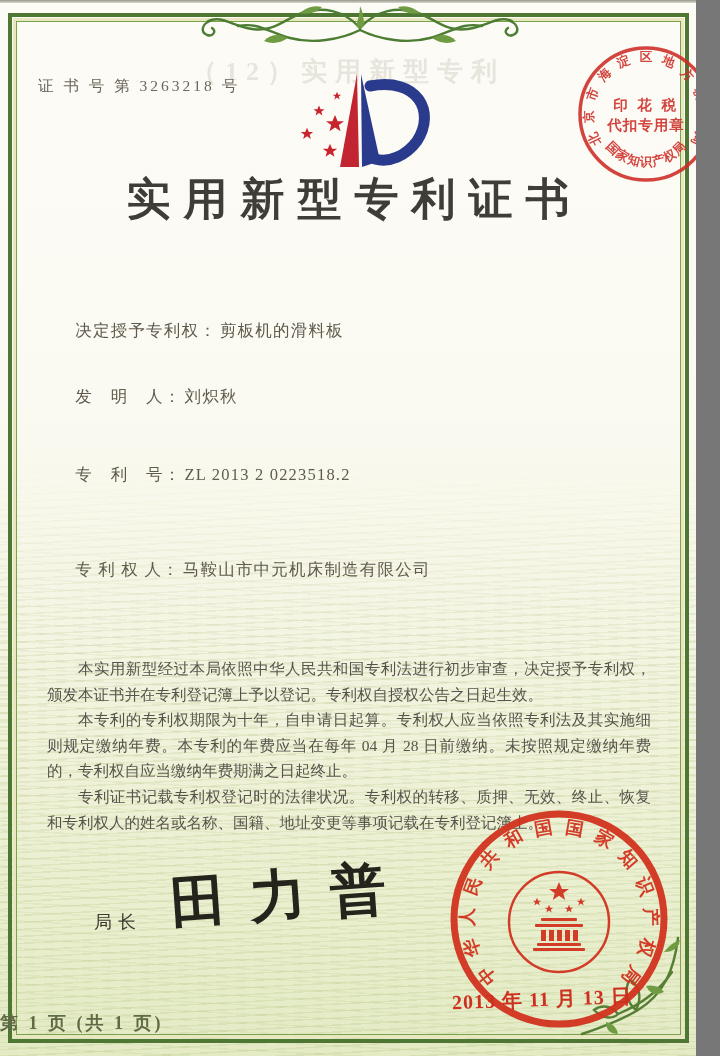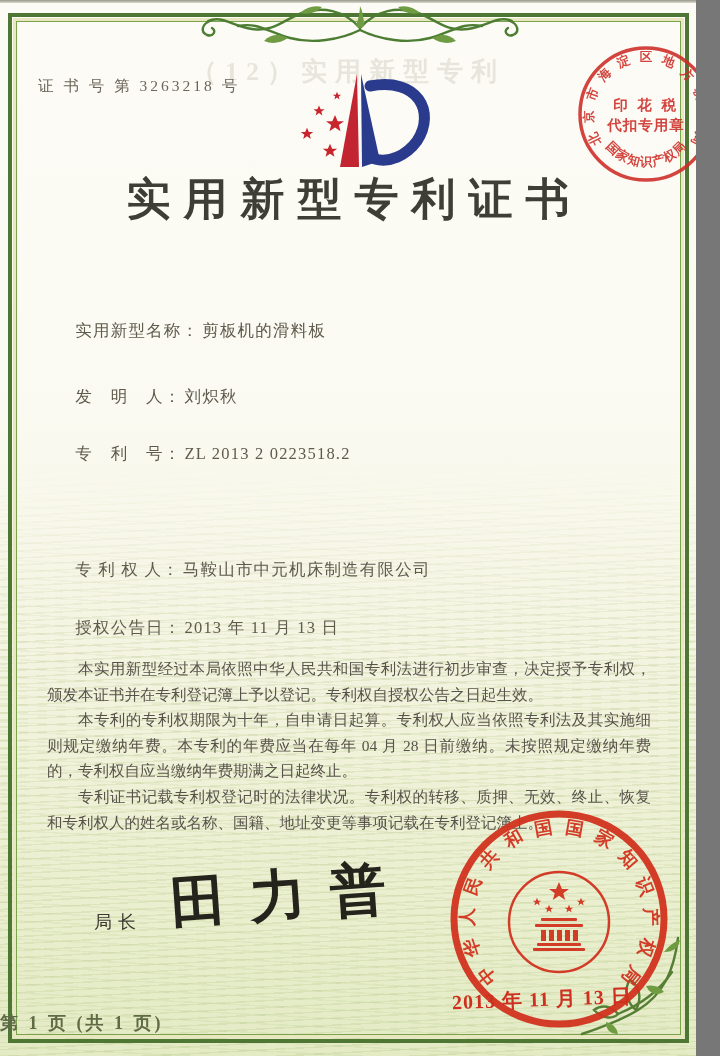--- a/index.html
+++ b/index.html
@@ -106,33 +106,30 @@
       <use href="#star" transform="translate(52,79) scale(0.72)"></use>
     </g>
     <polygon points="79,2 62,95 81,95" fill="#c22531"></polygon>
     <polygon points="83,2 84,95 102,89" fill="#2a3a8c"></polygon>
     <path d="M92,14 C140,5 158,40 139,69 C128,84 111,91 97,87" stroke="#2a3a8c" stroke-width="11" fill="none" stroke-linecap="round"></path>
   </svg>
 
   <div class="title">实用新型专利证书</div>
 
   <div class="row" style="top:300px">
-    <span class="label">实用新型名称：</span><span class="value">剪板机的滑料板</span>
+    <span class="label">决定授予专利权：</span><span class="value">剪板机的滑料板</span>
   </div>
   <div class="row" style="top:366px">
     <span class="label">发　明　人：</span><span class="value">刘炽秋</span>
   </div>
-  <div class="row" style="top:423px">
+  <div class="row" style="top:444px">
     <span class="label">专　利　号：</span><span class="value">ZL 2013 2 0223518.2</span>
   </div>
   <div class="row" style="top:539px">
     <span class="label">专 利 权 人：</span><span class="value">马鞍山市中元机床制造有限公司</span>
-  </div>
-  <div class="row" style="top:597px">
-    <span class="label">授权公告日：</span><span class="value">2013 年 11 月 13 日</span>
   </div>
 
   <div class="body-text">
     <p>本实用新型经过本局依照中华人民共和国专利法进行初步审查，决定授予专利权，颁发本证书并在专利登记簿上予以登记。专利权自授权公告之日起生效。</p>
     <p>本专利的专利权期限为十年，自申请日起算。专利权人应当依照专利法及其实施细则规定缴纳年费。本专利的年费应当在每年 04 月 28 日前缴纳。未按照规定缴纳年费的，专利权自应当缴纳年费期满之日起终止。</p>
     <p>专利证书记载专利权登记时的法律状况。专利权的转移、质押、无效、终止、恢复和专利权人的姓名或名称、国籍、地址变更等事项记载在专利登记簿上。</p>
   </div>
 
   <div class="director">局长</div>
   <div class="signature">田力普</div>

